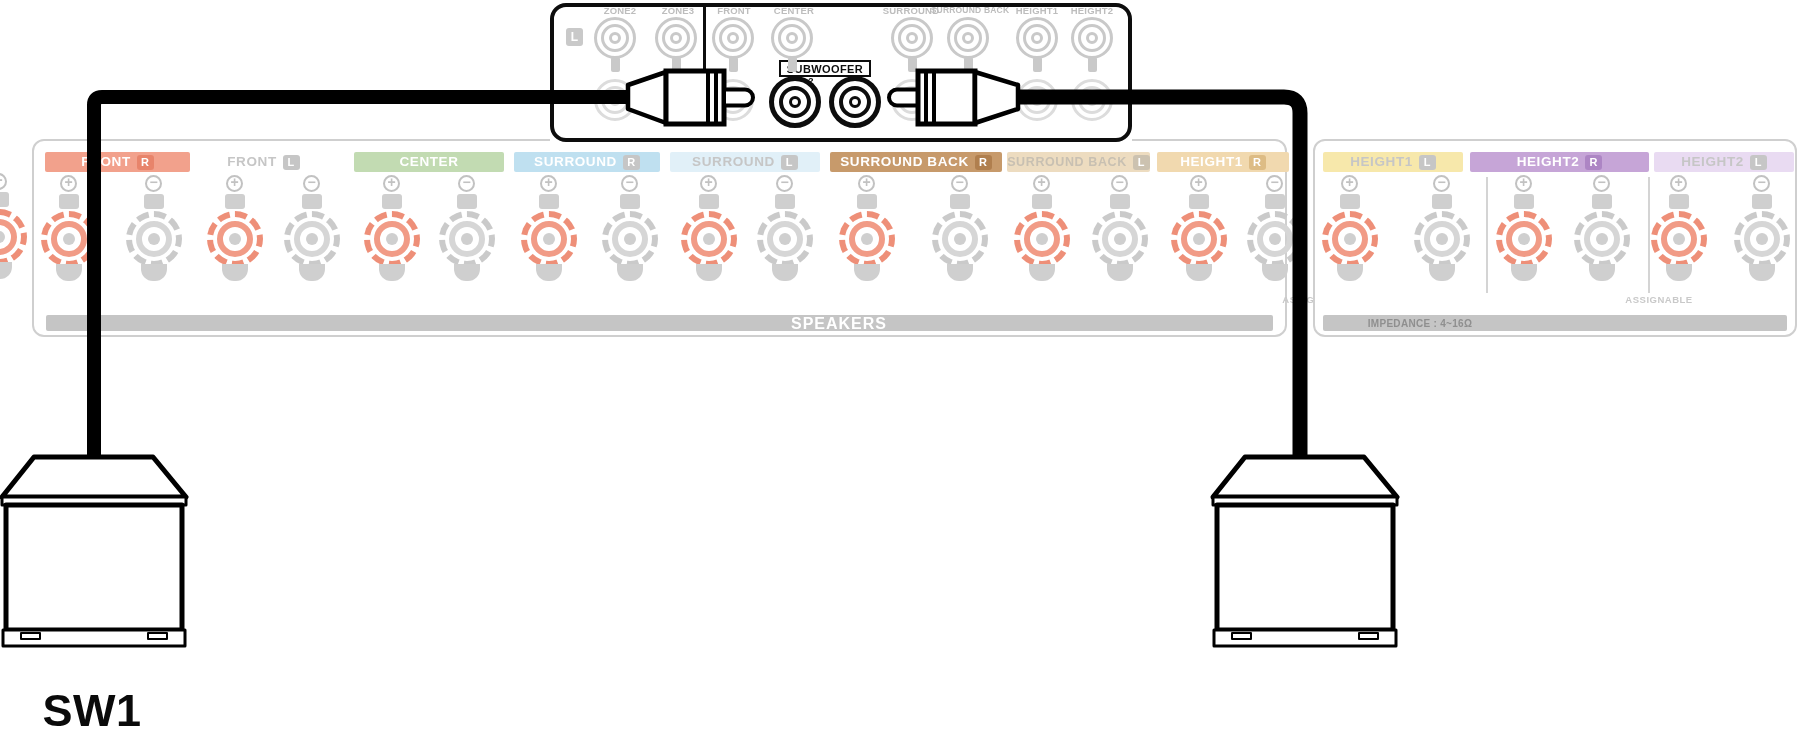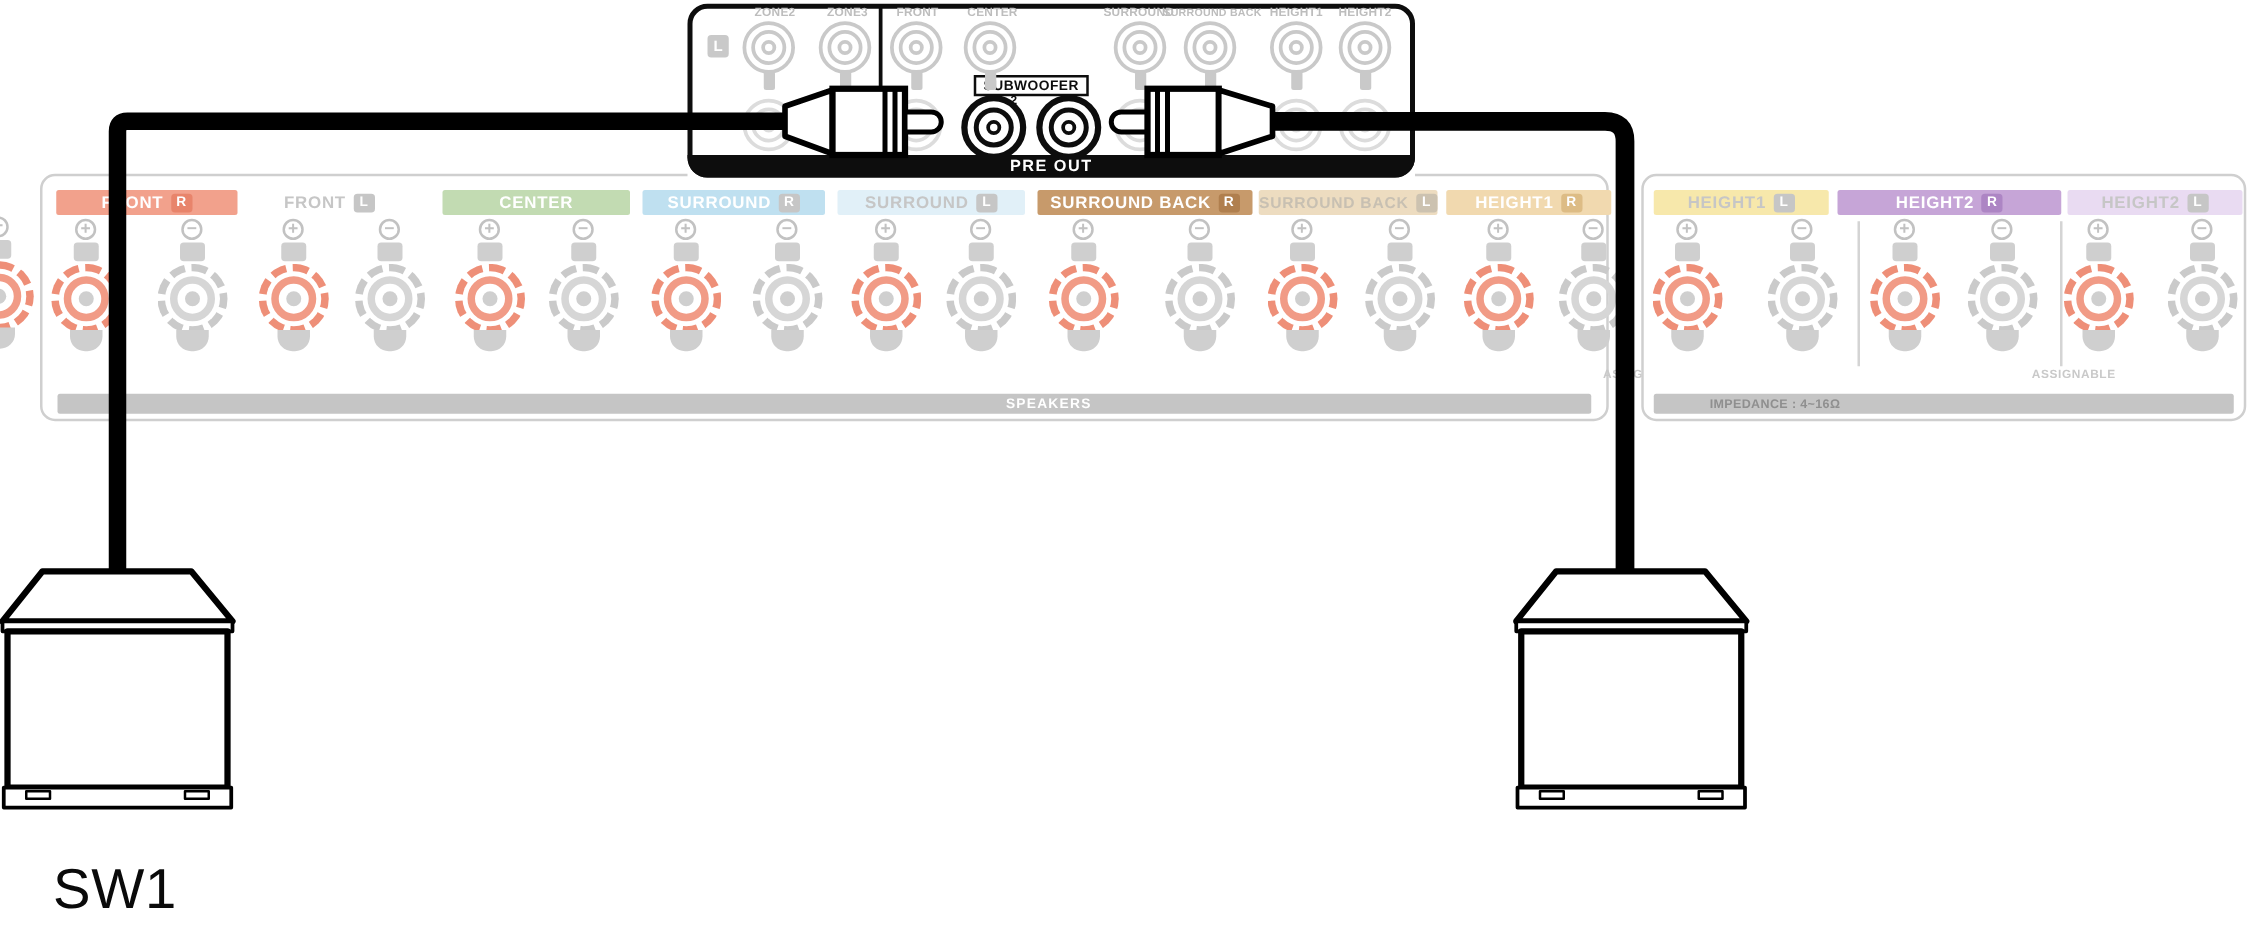--- a/index.html
+++ b/index.html
@@ -27,21 +27,21 @@
   .tring.red{border:6px dashed #ee8f78;}
   .tring.red::before{border:6px solid #f19b86;}
   .tring.gray{border:6px dashed #cacaca;}
   .tring.gray::before{border:6px solid #d6d6d6;}
   .tfoot{position:absolute;left:15px;top:123px;width:26px;height:17px;background:#cfcfcf;border-radius:0 0 12px 12px;}
   .gbar{position:absolute;top:174px;height:16px;background:#c5c5c5;border-radius:2px;}
   #stripL .gbar{left:12px;right:12px;}
   #stripR .gbar{left:8px;right:8px;}
   .gtext{position:absolute;top:176px;height:14px;font-weight:bold;color:#fff;letter-spacing:1px;
          text-align:center;white-space:nowrap;}
-  .gtext.speakers{left:740px;width:130px;font-size:11px;line-height:13px;}
+  .gtext.speakers{left:740px;width:130px;font-size:16px;line-height:13px;}
   .gtext.impedance{left:25px;width:160px;font-size:10px;line-height:14px;color:#8f8f8f;letter-spacing:.3px;}
   .assign{position:absolute;top:154px;width:92px;text-align:center;font-weight:bold;font-size:9.5px;
           line-height:10px;color:#c9c9c9;letter-spacing:.5px;}
   .vdiv{position:absolute;top:36px;height:116px;width:2px;background:#d4d4d4;}
   
   .panel{position:absolute;left:550px;top:3px;width:582px;height:139px;z-index:2;background:#fff;}
   .panel::before{content:"";position:absolute;inset:0;border:4px solid #0d0d0d;border-radius:16px;
                  box-sizing:border-box;pointer-events:none;}
   .pdivider{position:absolute;left:153px;top:3px;width:3px;height:120px;background:#0d0d0d;}
   .lbadge{position:absolute;left:16px;top:25px;width:17px;height:18px;background:#c9c9c9;border-radius:3px;
@@ -61,21 +61,21 @@
   .bjack::after{content:"";position:absolute;inset:15px;border:3px solid currentColor;border-radius:50%;}
   .subbox{position:absolute;left:229px;top:57px;width:92px;height:17px;border:2px solid #0d0d0d;
           background:#fff;box-sizing:border-box;text-align:center;font-weight:bold;font-size:11px;
           line-height:14px;color:#0d0d0d;letter-spacing:.4px;}
   .subnum{position:absolute;top:72px;width:10px;text-align:center;font-weight:bold;font-size:9.5px;color:#0d0d0d;}
   .band{position:absolute;left:0;right:0;bottom:0;height:18px;background:#0d0d0d;border-radius:0 0 16px 16px;
         color:#fff;font-weight:bold;font-size:13px;line-height:18px;text-align:center;letter-spacing:1.2px;}
   
   #edge{position:absolute;left:-29px;top:139px;width:56px;height:198px;z-index:1;}
   .overlay{position:absolute;left:0;top:0;z-index:30;pointer-events:none;}
-  .swlabel{position:absolute;top:686px;width:124px;text-align:center;font-weight:normal;font-size:45px;
+  .swlabel{position:absolute;top:686px;width:124px;text-align:center;font-weight:bold;font-size:45px;
            line-height:50px;color:#0a0a0a;letter-spacing:.5px;}
   #sw1label{left:30px;}
   #sw2label{left:1244px;}
 </style>
 </head>
 <body>
 
 <div class="stage">
 
   <div class="strip" id="stripL">
@@ -287,23 +287,20 @@
     <div class="plab cond" style="left:360px">SURROUND BACK</div>
     <div class="plab" style="left:427px">HEIGHT1</div>
     <div class="plab" style="left:482px">HEIGHT2</div>
 
     <div class="subbox">SUBWOOFER</div>
     <span class="subnum" style="left:243px">1</span>
     <span class="subnum" style="left:256px">2</span>
     <div class="bjack" style="left:219px;top:73px"></div>
     <div class="bjack" style="left:279px;top:73px"></div>
 
-    <div class="band">
-      <span>PRE OUT</span>
-    </div>
   <div class="pjack" style="left: 44px; top: 14px;"></div>
       <div class="pstem" style="left: 60.5px; top: 54px;"></div>
       <div class="pjack" style="left: 105px; top: 14px;"></div>
       <div class="pstem" style="left: 121.5px; top: 54px;"></div>
       <div class="pjack" style="left: 162px; top: 14px;"></div>
       <div class="pstem" style="left: 178.5px; top: 54px;"></div>
       <div class="pjack" style="left: 221px; top: 14px;"></div>
       <div class="pstem" style="left: 237.5px; top: 54px;"></div>
       <div class="pjack" style="left: 341px; top: 14px;"></div>
       <div class="pstem" style="left: 357.5px; top: 54px;"></div>

